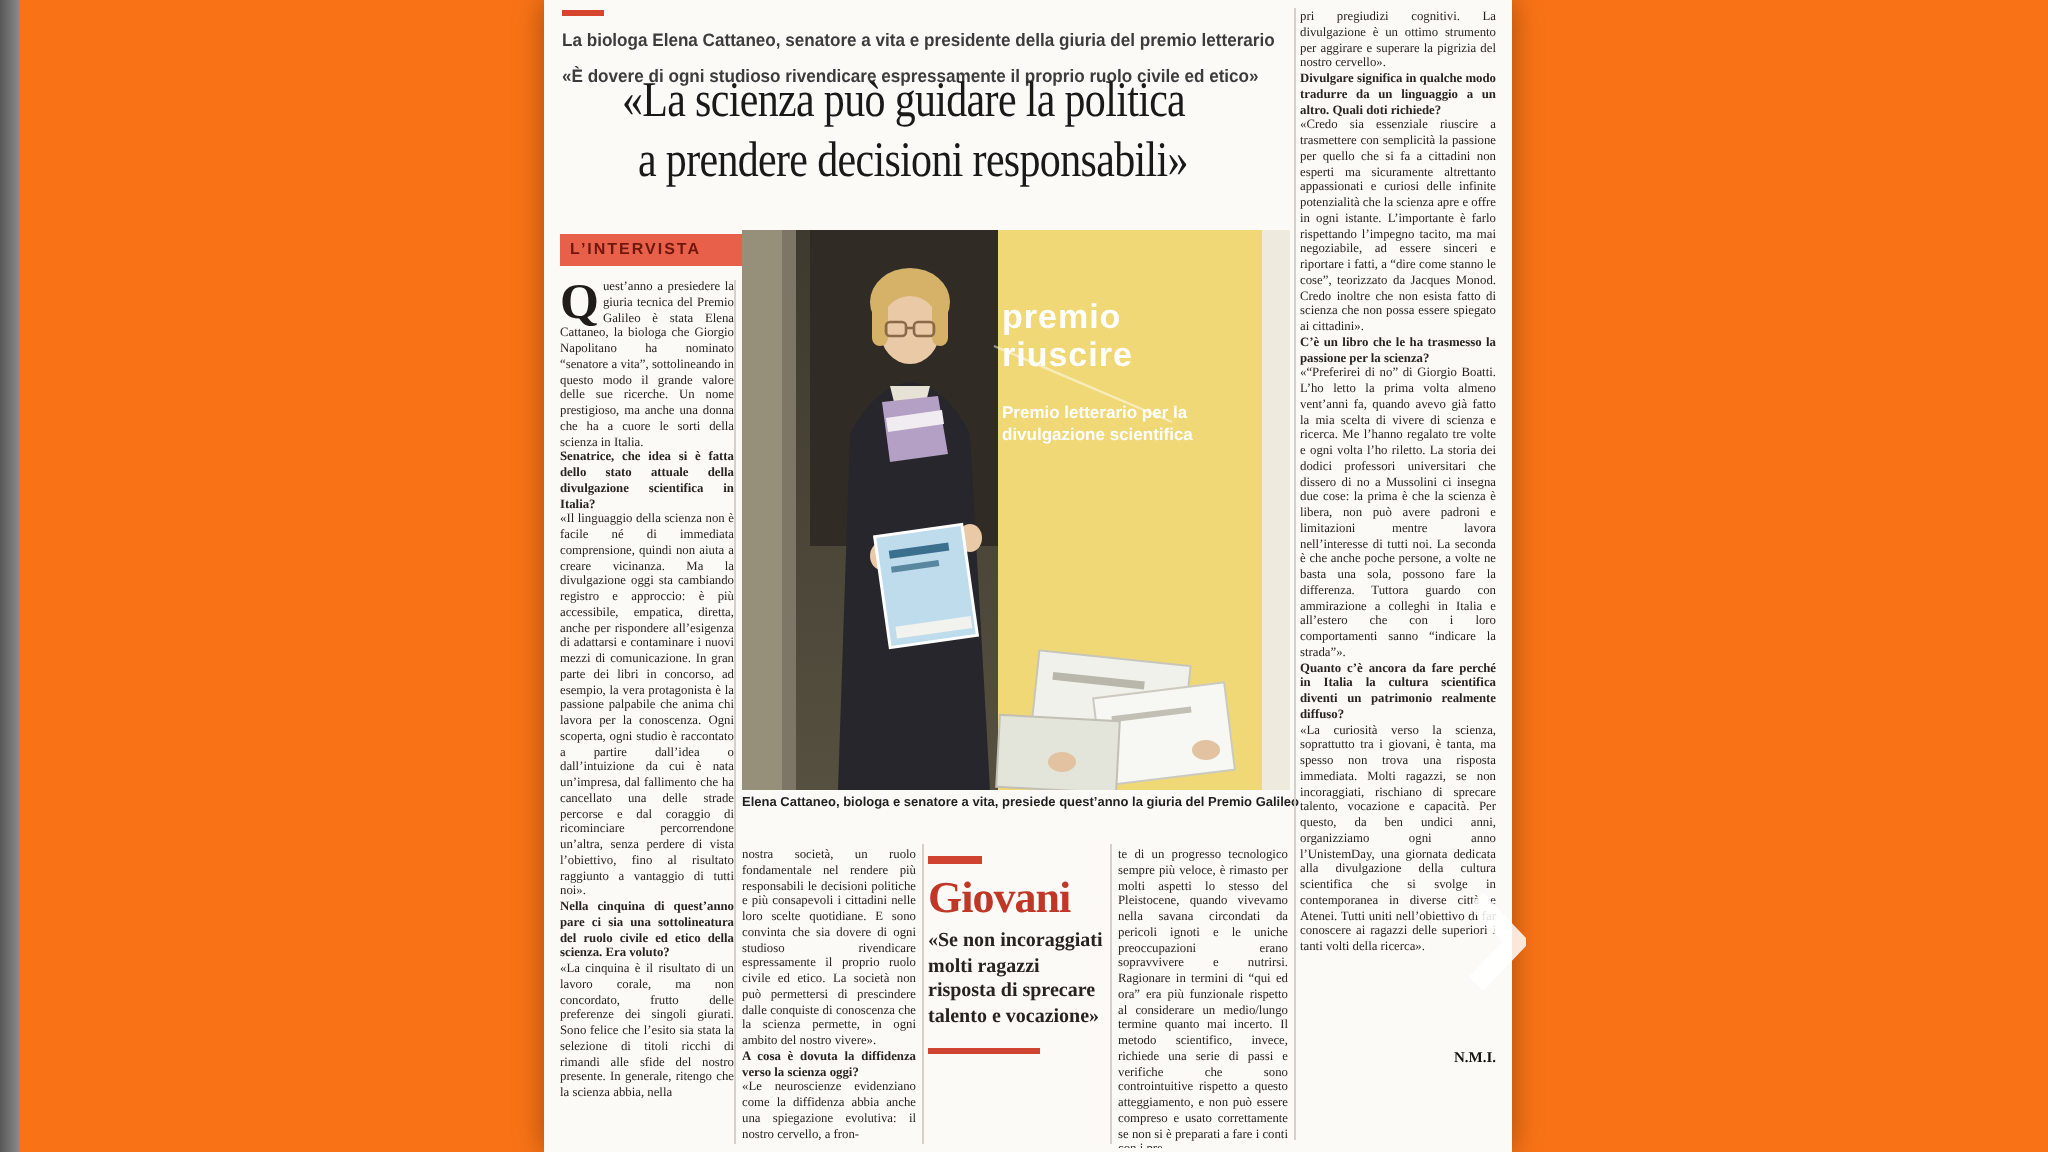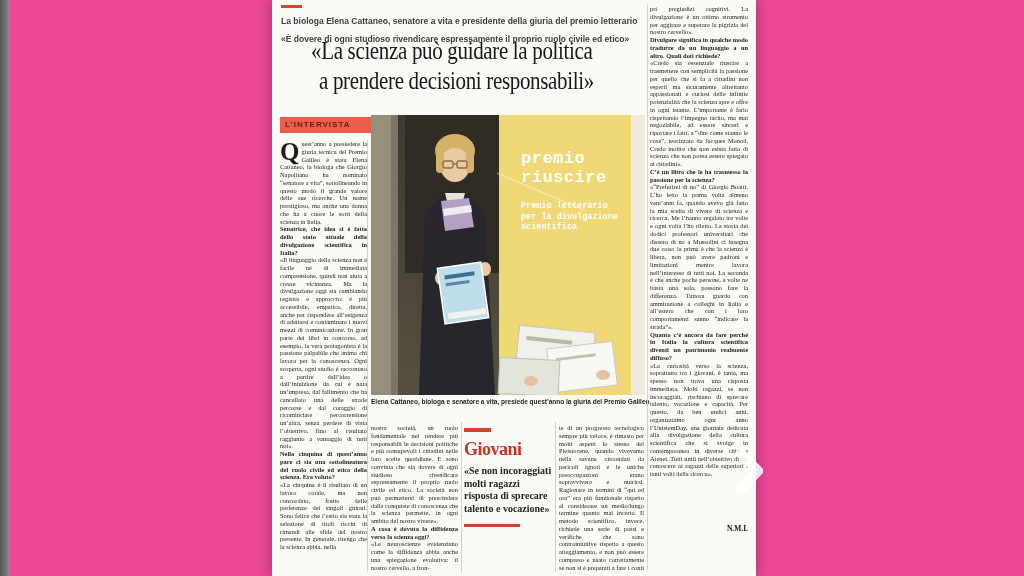--- a/index.html
+++ b/index.html
@@ -1,16 +1,16 @@
 <!DOCTYPE html>
 <html><head>
 <meta charset="utf-8">
 <style>
   html,body{margin:0;padding:0;}
-  .canvas{position:relative;width:1024px;height:576px;background:#ec4899;overflow:hidden;
+  .canvas{position:relative;width:1024px;height:576px;background:#f97316;overflow:hidden;
           font-family:"Liberation Serif",serif;}
   .canvas::before{content:'';position:absolute;left:0;top:0;width:10px;height:576px;
           background:linear-gradient(90deg,#575757,#8d8d8d);z-index:1;}
   .page{position:absolute;left:272px;top:0;width:484px;height:576px;background:#fbfaf7;
         box-shadow:0 0 14px rgba(0,0,0,.35);z-index:2;}
 
   
   .red-dash{position:absolute;left:9px;top:5px;width:21px;height:3px;background:#d8452f;}
   .strap{position:absolute;left:9px;top:10px;width:366px;color:#3c3c3c;
          font-family:"Liberation Sans",sans-serif;font-weight:bold;}
@@ -37,31 +37,31 @@
   .col4{left:287px;top:424px;width:85px;height:150px;}
   .col5{left:378px;top:5px;width:98px;height:546px;}
 
   
   .rule-v{position:absolute;width:1px;background:#d4d1c8;}
 
   
   .photo{position:absolute;left:99px;top:115px;width:274px;height:280px;background:#eeeade;overflow:hidden;}
   .photo svg{position:absolute;left:0;top:0;z-index:2;}
   .sign{position:absolute;left:126px;top:0;width:134px;height:280px;background:#f1d876;z-index:1;}
-  .sign-text{position:absolute;left:24px;top:34px;color:#ffffff;z-index:3;
-             font-family:Liberation Mono, monospace;font-weight:bold;}
+  .sign-text{position:absolute;left:4px;top:34px;color:#ffffff;z-index:3;
+             font-family:Liberation Sans, sans-serif;font-weight:bold;}
   .sign-title{font-size:17px;line-height:19px;letter-spacing:.5px;}
   .sign-sub{margin-top:14px;width:106px;font-size:8.5px;line-height:10.5px;}
   .caption{position:absolute;left:99px;top:398px;width:274px;white-space:nowrap;color:#1f1f1f;
            font-family:"Liberation Sans",sans-serif;font-weight:bold;font-size:6.5px;}
 
   
   .pullquote{position:absolute;left:192px;top:428px;width:88px;}
   .pq-rule-top{width:27px;height:4px;background:#cf4330;}
-  .pq-title{margin:6px 0 5px 0;color:#c03727;font-weight:bold;font-size:18px;line-height:22px;letter-spacing:-.5px;}
+  .pq-title{margin:6px 0 5px 0;color:#c03727;font-weight:bold;font-size:22px;line-height:22px;letter-spacing:-.5px;}
   .pq-quote{color:#272320;font-weight:bold;font-size:10px;line-height:12.5px;}
   .pq-rule-bottom{margin-top:9px;width:56px;height:3px;background:#cf4330;}
 
   .signature{position:absolute;left:378px;top:524px;width:98px;text-align:right;
              color:#14120f;font-weight:bold;font-size:7.5px;}
 
   
   .chevron{position:absolute;left:733px;top:446px;width:30px;height:50px;z-index:5;cursor:pointer;}
 </style>
 </head>

